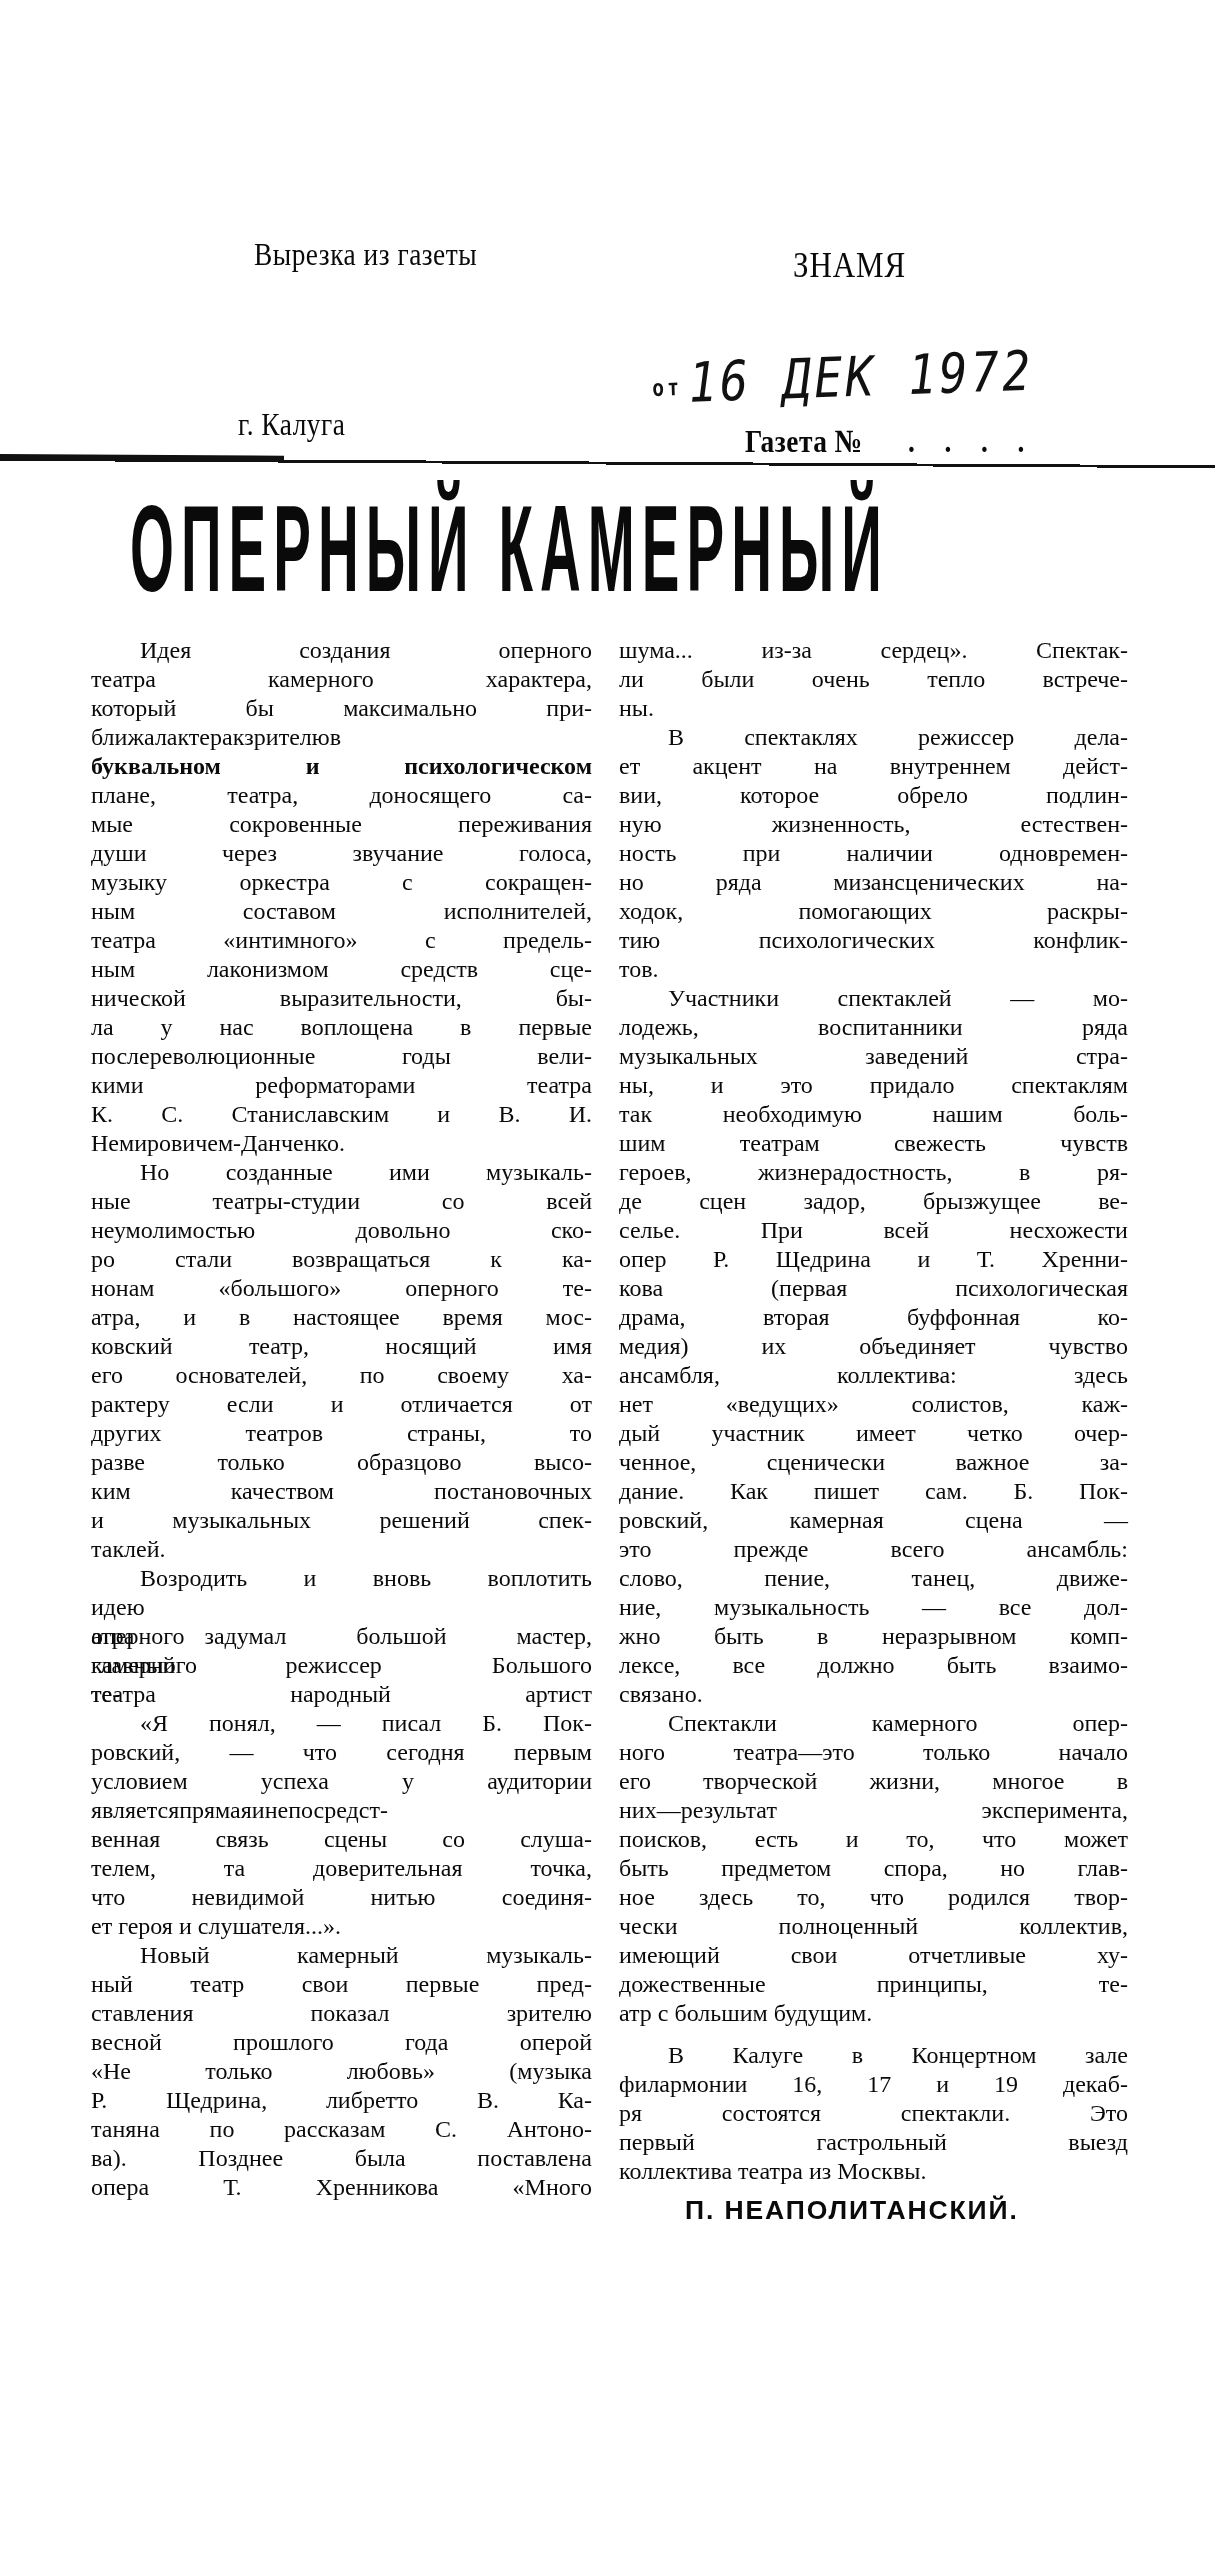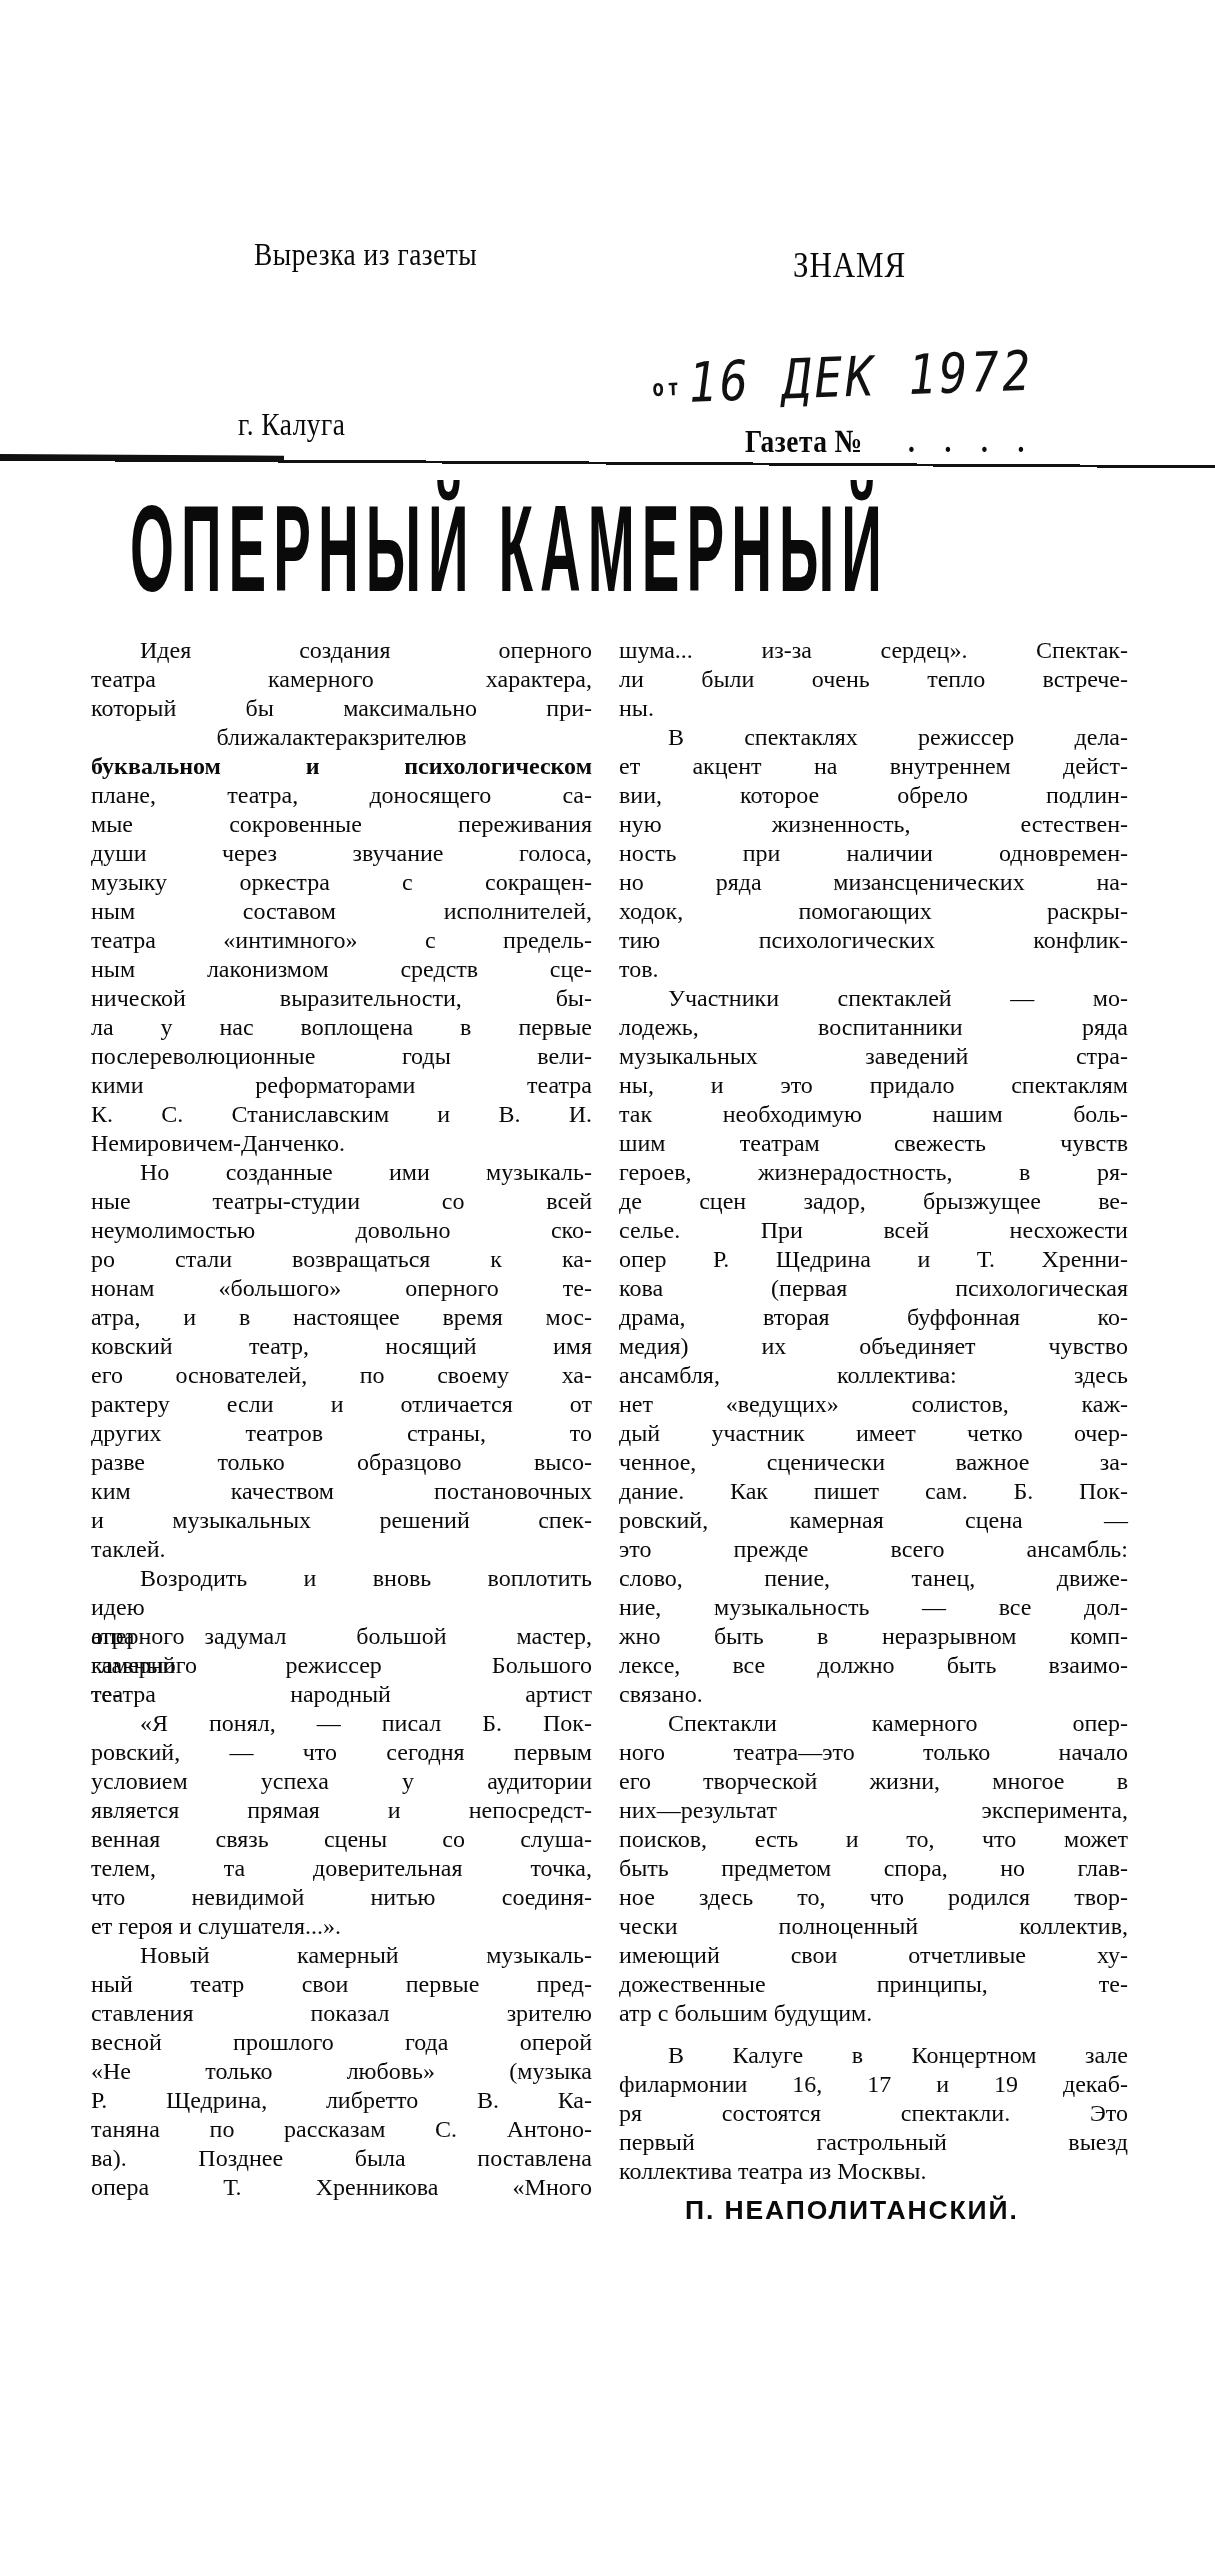--- a/index.html
+++ b/index.html
@@ -73,21 +73,21 @@
       <span>театра</span>
       <span>камерного</span>
       <span>характера,</span>
     </span>
     <span class="line" style="display: flex; justify-content: space-between;">
       <span>который</span>
       <span>бы</span>
       <span>максимально</span>
       <span>при-</span>
     </span>
-    <span class="line" style="display: flex; justify-content: center;">
+    <span class="line" style="display: flex; justify-content: flex-start;">
       <span>ближал</span>
       <span>актера</span>
       <span>к</span>
       <span>зрителю</span>
       <span>в</span>
     </span>
     <span class="line" style="display: flex; justify-content: space-between; font-weight: bold;">
       <span>буквальном</span>
       <span>и</span>
       <span>психологическом</span>
@@ -288,21 +288,21 @@
       <span>что</span>
       <span>сегодня</span>
       <span>первым</span>
     </span>
     <span class="line" style="display: flex; justify-content: space-between;">
       <span>условием</span>
       <span>успеха</span>
       <span>у</span>
       <span>аудитории</span>
     </span>
-    <span class="line" style="display: flex; justify-content: space-between; gap: 8px;">
+    <span class="line" style="display: flex; justify-content: flex-start;">
       <span>является</span>
       <span>прямая</span>
       <span>и</span>
       <span>непосредст-</span>
     </span>
     <span class="line" style="display: flex; justify-content: space-between;">
       <span>венная</span>
       <span>связь</span>
       <span>сцены</span>
       <span>со</span>

